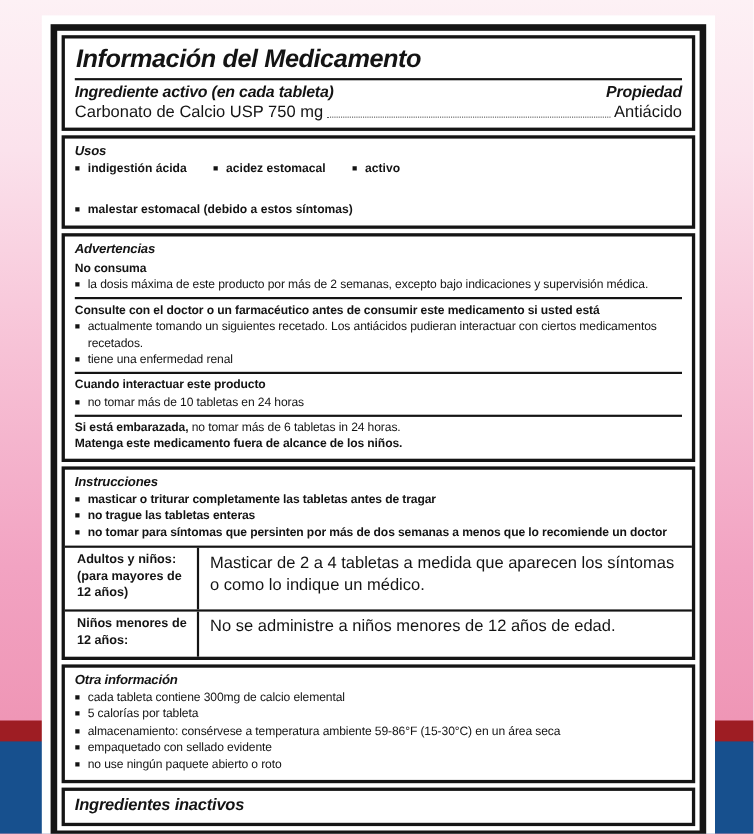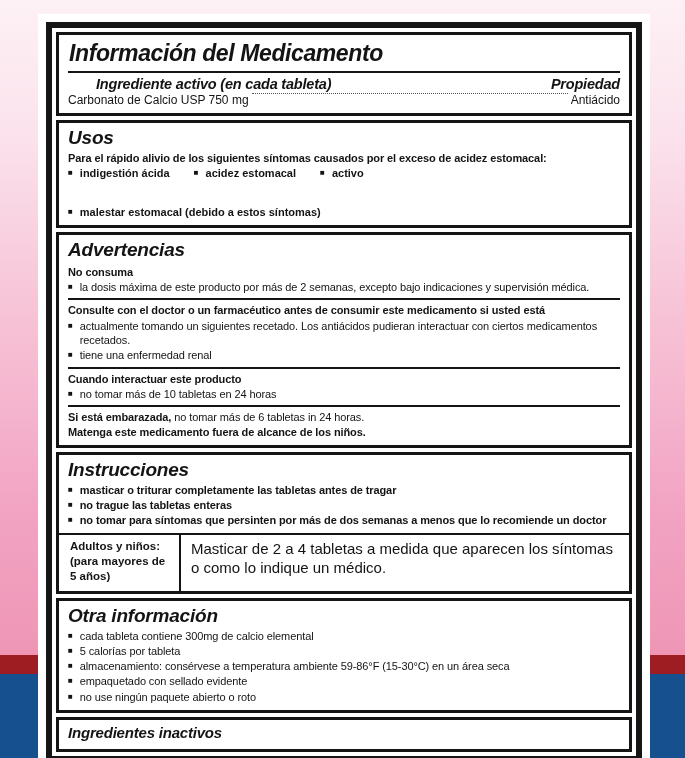--- a/index.html
+++ b/index.html
@@ -18,25 +18,25 @@
 
   .panel { position:absolute; left:38px; top:14px; width:612px; background:#ffffff; padding:8px; }
   .frame { border:6px solid #151515; padding:4px; display:flex; flex-direction:column; gap:4px; }
 
   .box { border:3px solid #151515; padding:3px 9px 6px 9px; background:#fff; }
 
   h1.label-title { font-style:italic; font-weight:800; font-size:23px; letter-spacing:-0.4px;
                    margin:2px 0 4px 1px; }
   .rule { border-top:2.5px solid #141414; margin:0 0 3px 0; }
   .row-between { display:flex; justify-content:space-between; align-items:baseline; }
-  .h2 { font-style:italic; font-weight:700; font-size:14.5px; letter-spacing:-0.2px;margin-left:28px; }
-  .leader-row { display:flex; align-items:flex-start; font-size:12px; margin-top:1px; }
+  .h2 { font-style:italic; font-weight:700; font-size:14.5px; letter-spacing:-0.2px; }
+  .leader-row { display:flex; align-items:flex-end; font-size:15px; margin-top:1px; }
   .leader { flex:1; border-bottom:1.6px dotted #555; margin:0 3px 3px 3px; }
 
-  .sec-h { font-style:italic; font-weight:700; font-size:19px; letter-spacing:-0.2px; margin:1px 0 2px 0; }
+  .sec-h { font-style:italic; font-weight:700; font-size:12px; letter-spacing:-0.2px; margin:1px 0 2px 0; }
 
   .body-t { font-size:11px; line-height:1.3; letter-spacing:-0.1px; }
   .b { font-weight:700; }
 
   .bullet-line { display:flex; gap:7px; font-size:11px; line-height:1.3; letter-spacing:-0.1px; margin-top:1px; }
   .bq { font-size:8px; line-height:1; position:relative; top:3px; flex:0 0 auto; }
 
   .inline-bullets { display:flex; gap:24px; flex-wrap:wrap; margin-top:1px; }
   .inline-bullets .ib { display:flex; gap:7px; font-weight:700; font-size:11px; line-height:1.3; }
 
@@ -75,21 +75,20 @@
         </div>
         <div class="leader-row">
           <span>Carbonato de Calcio USP 750 mg</span>
           <span class="leader"></span>
           <span>Antiácido</span>
         </div>
       </section>
 
       <section class="box">
         <div class="sec-h">Usos</div>
-        <div class="body-t b">Para el rápido alivio de los siguientes síntomas causados por el exceso de acidez estomacal:</div>
         <div class="inline-bullets">
           <span class="ib">
               <span class="bq">■</span>
               <span>indigestión ácida</span>
             </span>
           <span class="ib">
               <span class="bq">■</span>
               <span>acidez estomacal</span>
             </span>
           <span class="ib">
@@ -150,22 +149,26 @@
             <span class="bq">■</span>
             <span>no trague las tabletas enteras</span>
           </div>
         <div class="bullet-line b">
             <span class="bq">■</span>
             <span>no tomar para síntomas que persinten por más de dos semanas a menos que lo recomiende un doctor</span>
           </div>
 
         <div class="inst-table">
           <div class="trow">
-            <div class="tcell-label">Adultos y niños: (para mayores de 5 años)</div>
+            <div class="tcell-label">Adultos y niños: (para mayores de 12 años)</div>
             <div class="tcell-text">Masticar de 2 a 4 tabletas a medida que aparecen los síntomas o como lo indique un médico.</div>
+          </div>
+          <div class="trow">
+            <div class="tcell-label">Niños menores de 12 años:</div>
+            <div class="tcell-text">No se administre a niños menores de 12 años de edad.</div>
           </div>
         </div>
       </section>
 
       <section class="box">
         <div class="sec-h">Otra información</div>
         <div class="bullet-line">
             <span class="bq">■</span>
             <span>cada tableta contiene 300mg de calcio elemental</span>
           </div>

